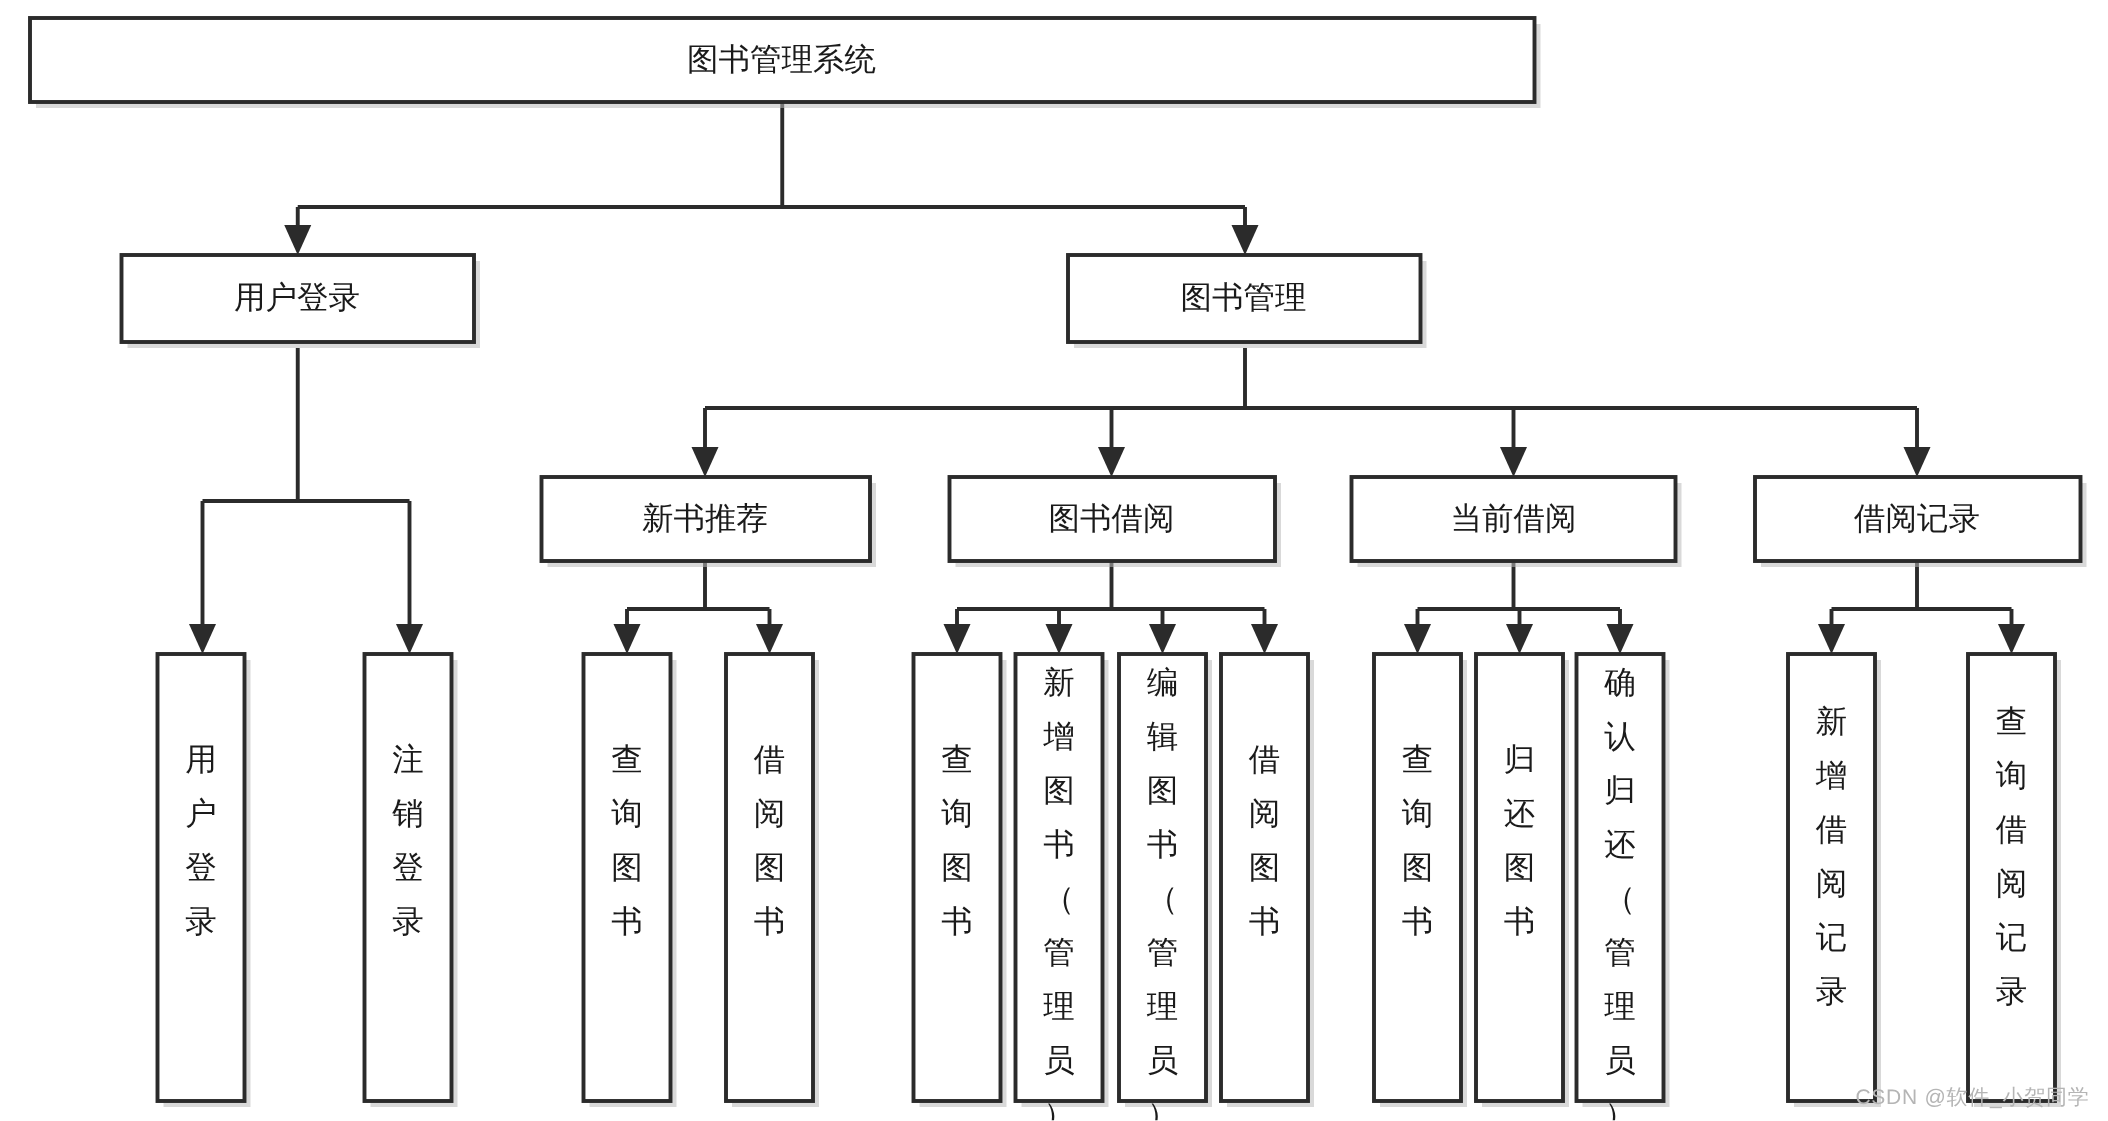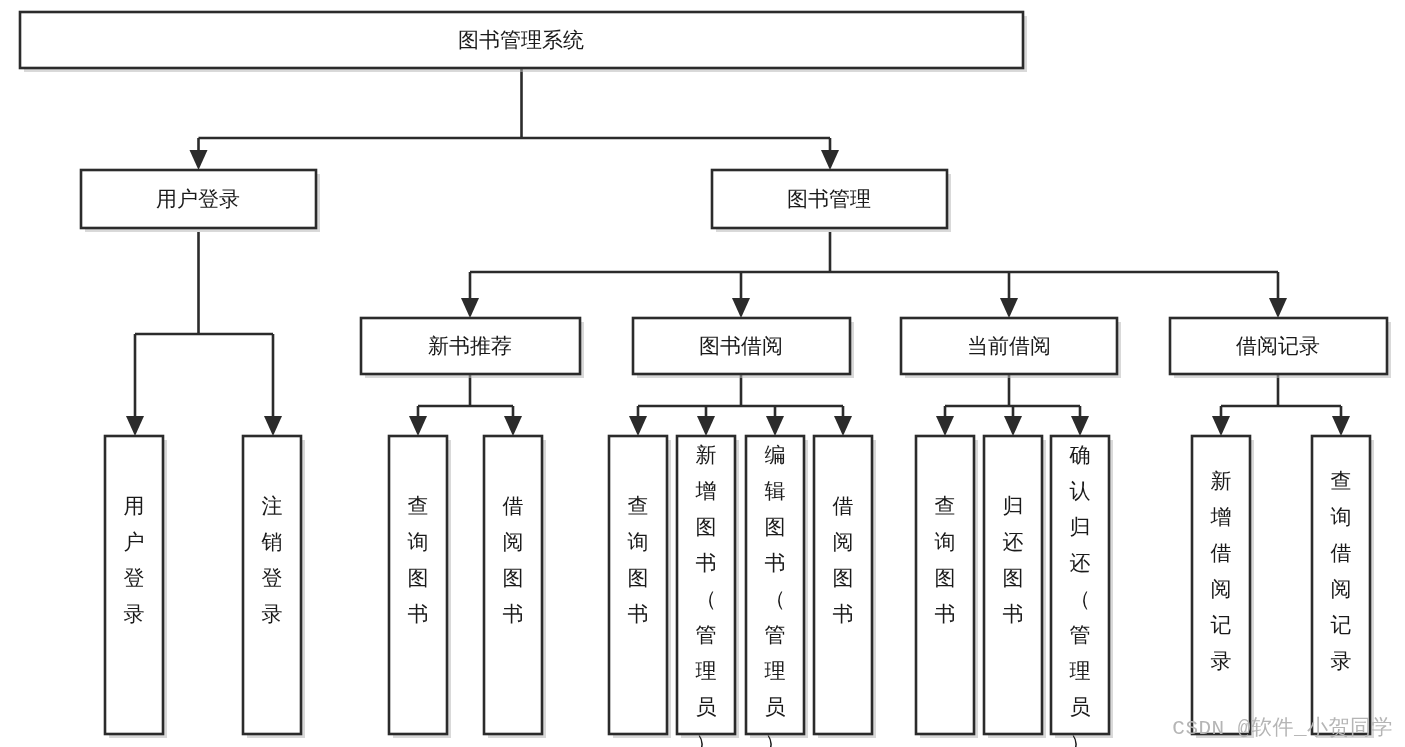--- a/index.html
+++ b/index.html
@@ -53,22 +53,22 @@
   .node-label-vert {
     fill: #1a1a1a;
     font-family: "Liberation Sans", "DejaVu Sans", sans-serif;
     font-size: 21px;
     text-anchor: middle;
   }
   .watermark {
     position: absolute;
     right: 12px;
     bottom: 6px;
-    font-family: Liberation Mono, monospace;
-    font-size: 21px;
+    font-family: Liberation Sans, sans-serif;
+    font-size: 14px;
     color: #b5b5b5;
     letter-spacing: 0.5px;
     white-space: nowrap;
     user-select: none;
   }
 </style>
 </head>
 <body>
 
 <div id="stage">

